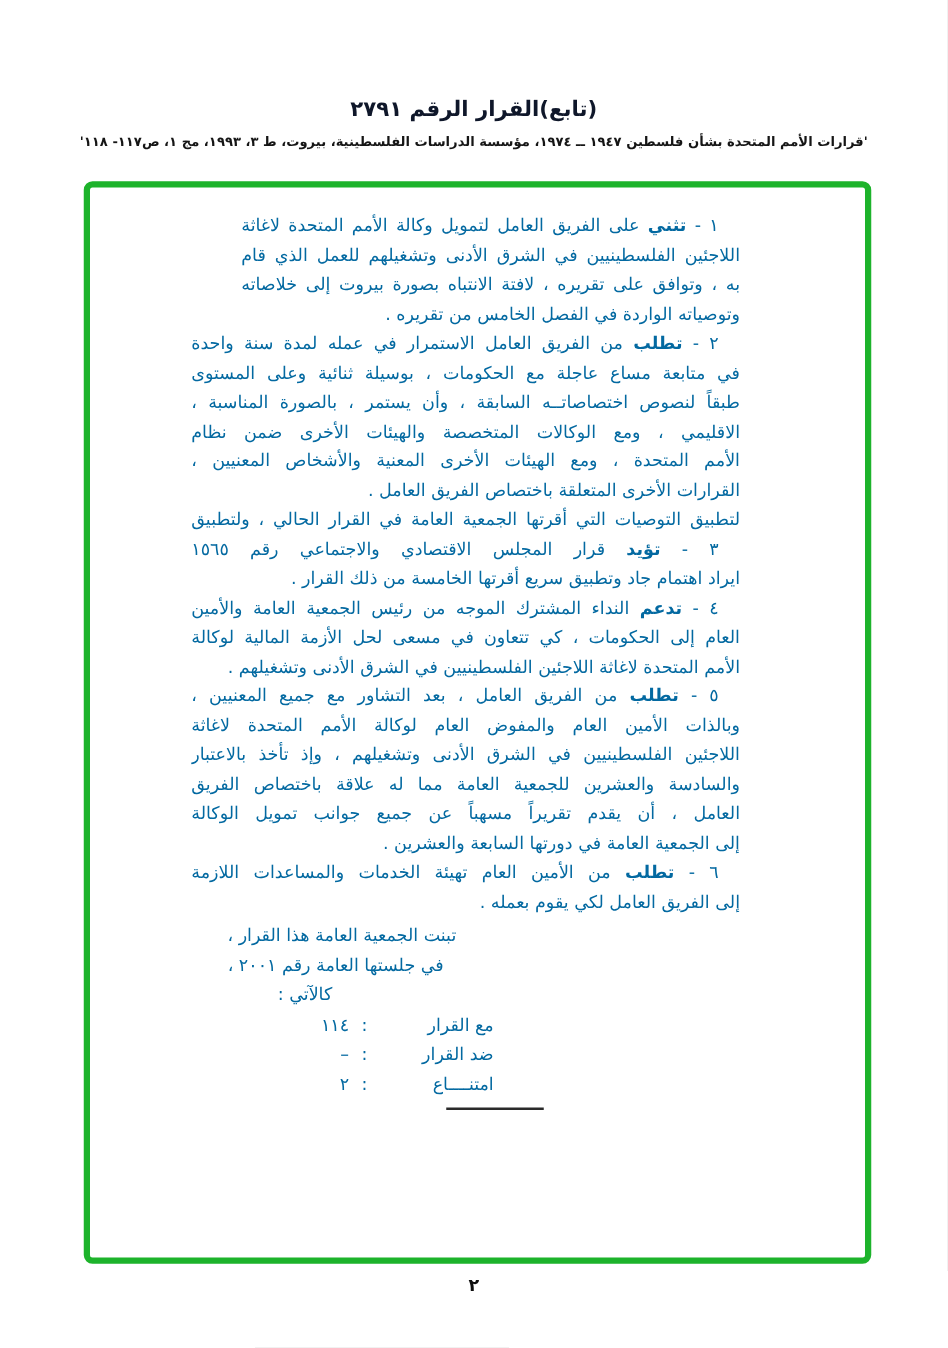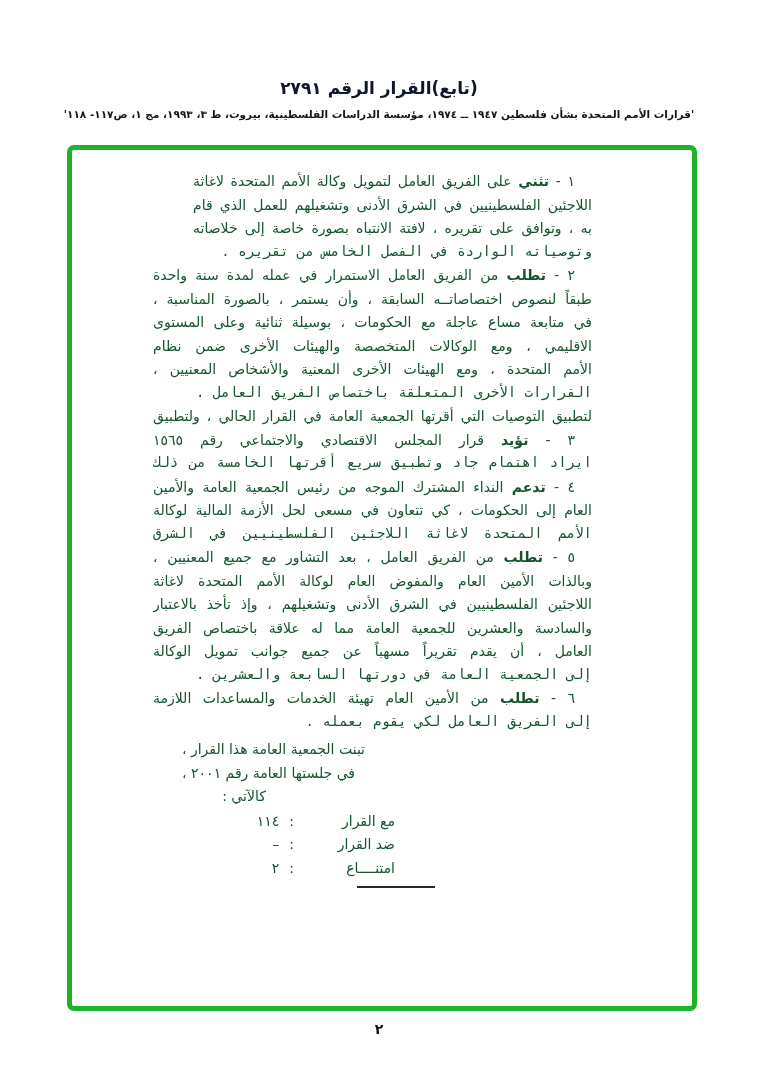--- a/index.html
+++ b/index.html
@@ -36,32 +36,32 @@
     border-radius:7px;
     background:#ffffff;
   }
   .box-content{
     box-sizing:border-box;
     width:100%;height:100%;
     padding:20px 100px 0 81px;
     direction:rtl;
     font-size:14px;
     line-height:23.5px;
-    color:#14532d;
+    color:#0369a1;
   }
   .para{margin:0;}
   .para.narrow{padding-left:40px;}
   .line{
     text-align:justify;
     text-align-last:justify;
     height:23.5px;
     overflow:hidden;
   }
   .line.first{padding-right:17px;}
-  .line.last{text-align-last:auto;font-family:Liberation Mono, monospace;}
+  .line.last{text-align-last:auto;}
   .closing-block{margin-top:4px;}
   .closing-line{height:23.5px;overflow:hidden;white-space:nowrap;}
   .closing-line:nth-child(1){margin-right:227px;}
   .closing-line:nth-child(2){margin-right:237px;}
   .closing-line:nth-child(3){margin-right:257px;text-align:center;}
   .vote-block{margin-top:1px;}
   .vote-row{
     display:flex;
     align-items:baseline;
     margin-right:197px;
@@ -96,27 +96,27 @@
 
   <div class="source-line">'قرارات الأمم المتحدة بشأن فلسطين ١٩٤٧ ــ ١٩٧٤، مؤسسة الدراسات الفلسطينية، بيروت، ط ٣، ١٩٩٣، مج ١، ص١١٧- ١١٨'</div>
 
   <div class="green-box">
     <div class="box-content">
 
       <div id="paragraphs">
           <div class="para narrow">
             <div class="line first">١ - <b>تثني</b> على الفريق العامل لتمويل وكالة الأمم المتحدة لاغاثة</div>
             <div class="line">اللاجئين الفلسطينيين في الشرق الأدنى وتشغيلهم للعمل الذي قام</div>
-            <div class="line">به ، وتوافق على تقريره ، لافتة الانتباه بصورة خاصة إلى خلاصاته</div>
+            <div class="line">به ، وتوافق على تقريره ، لافتة الانتباه بصورة بيروت إلى خلاصاته</div>
             <div class="line last">وتوصياته الواردة في الفصل الخامس من تقريره .</div>
           </div>
           <div class="para">
             <div class="line first">٢ - <b>تطلب</b> من الفريق العامل الاستمرار في عمله لمدة سنة واحدة</div>
+            <div class="line">في متابعة مساع عاجلة مع الحكومات ، بوسيلة ثنائية وعلى المستوى</div>
             <div class="line">طبقاً لنصوص اختصاصاتــه السابقة ، وأن يستمر ، بالصورة المناسبة ،</div>
-            <div class="line">في متابعة مساع عاجلة مع الحكومات ، بوسيلة ثنائية وعلى المستوى</div>
             <div class="line">الاقليمي ، ومع الوكالات المتخصصة والهيئات الأخرى ضمن نظام</div>
             <div class="line">الأمم المتحدة ، ومع الهيئات الأخرى المعنية والأشخاص المعنيين ،</div>
             <div class="line last">القرارات الأخرى المتعلقة باختصاص الفريق العامل .</div>
             <div class="line">لتطبيق التوصيات التي أقرتها الجمعية العامة في القرار الحالي ، ولتطبيق</div>
           </div>
           <div class="para">
             <div class="line first">٣ - <b>تؤيد</b> قرار المجلس الاقتصادي والاجتماعي رقم ١٥٦٥</div>
             <div class="line last">ايراد اهتمام جاد وتطبيق سريع أقرتها الخامسة من ذلك القرار .</div>
           </div>
           <div class="para">

